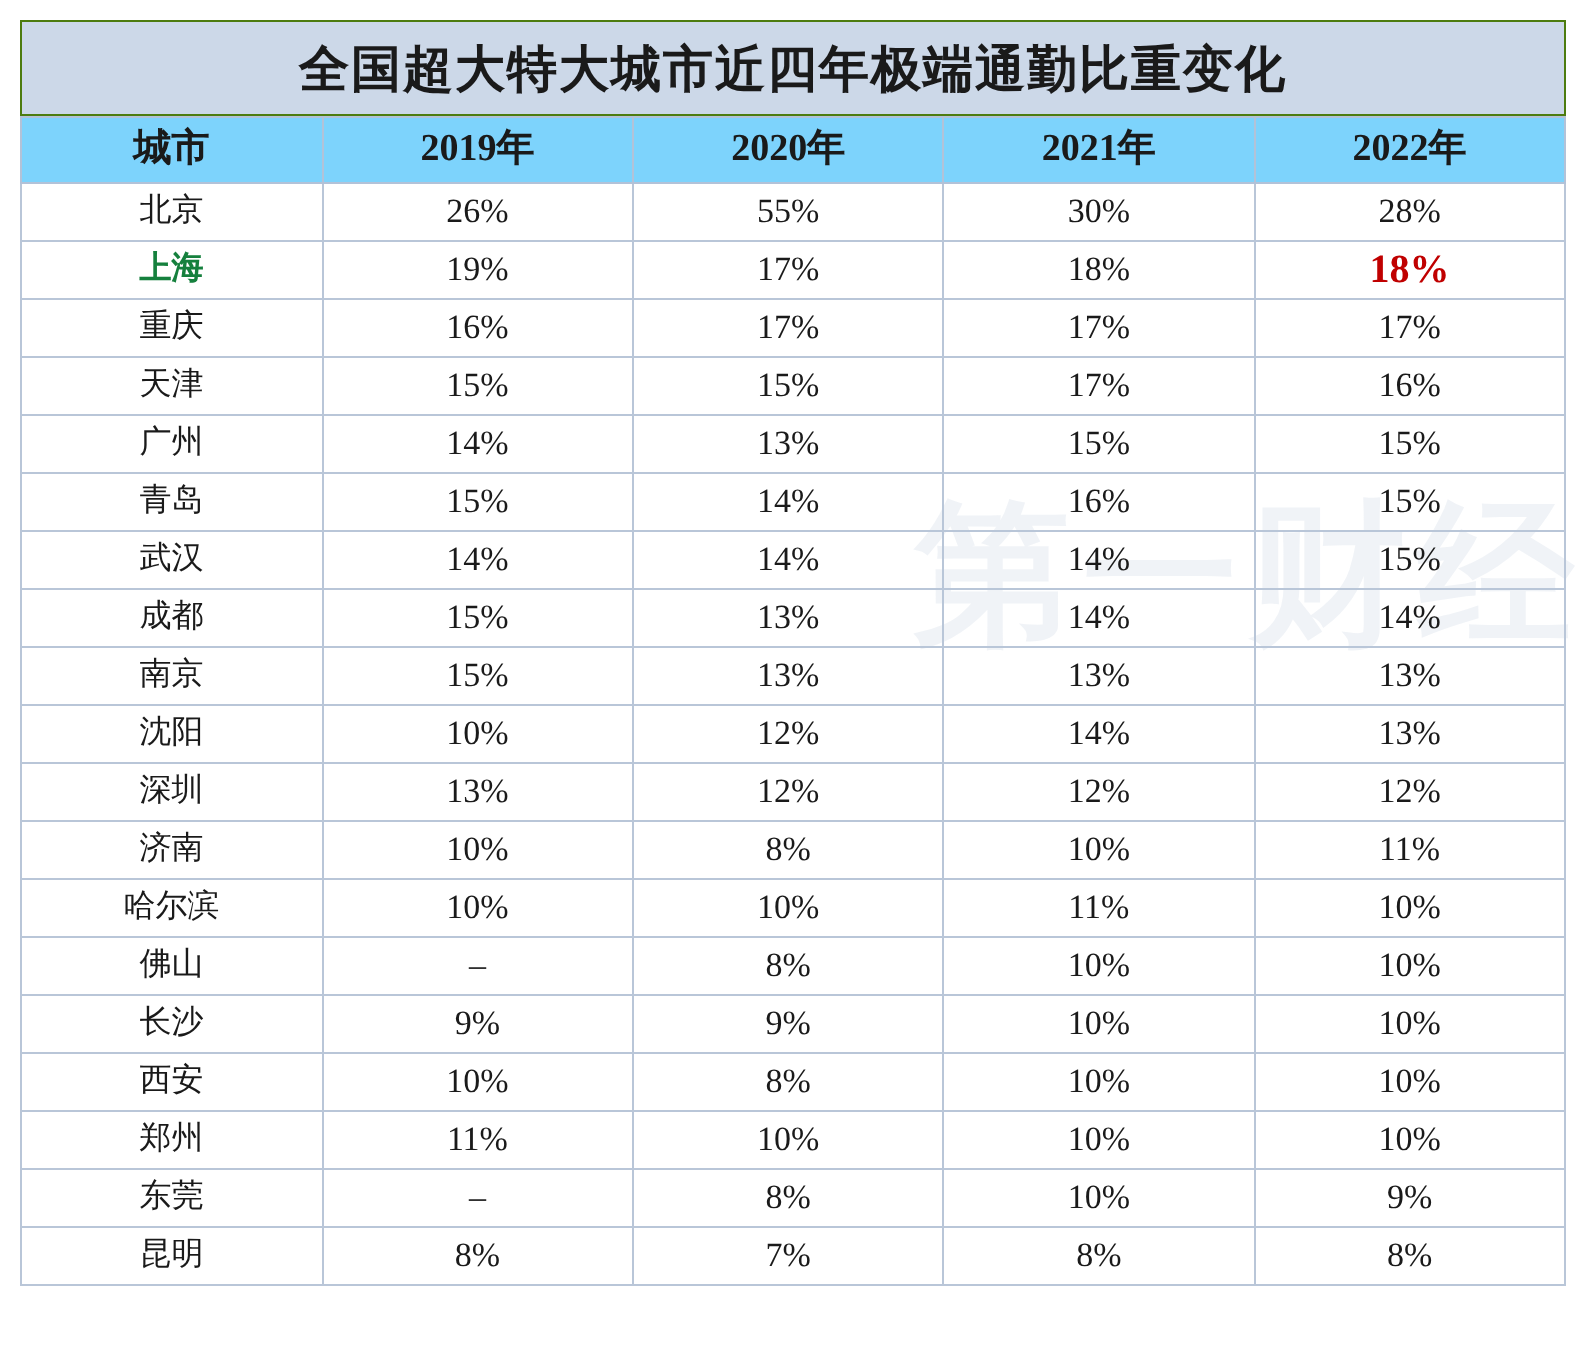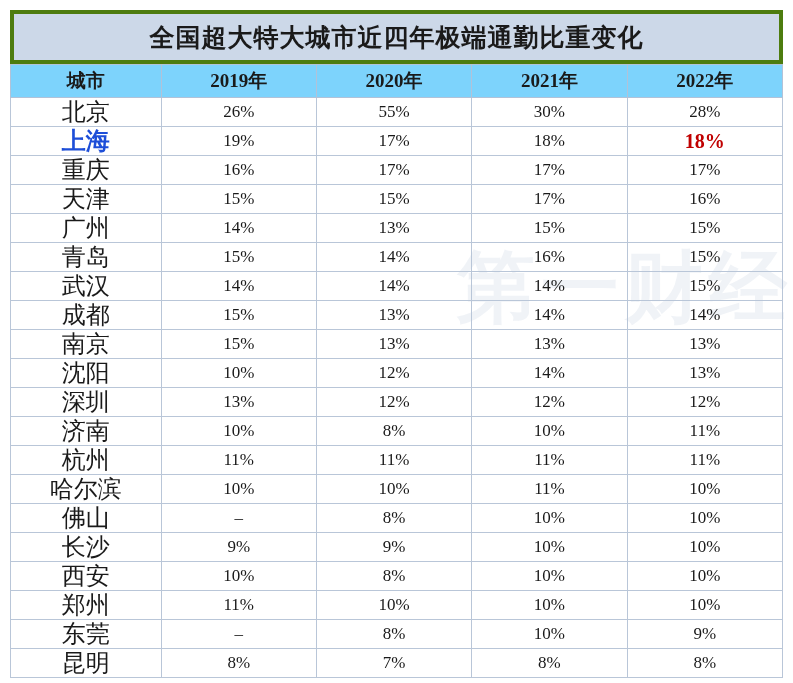--- a/index.html
+++ b/index.html
@@ -33,21 +33,21 @@
     color: rgba(180, 195, 215, 0.20);
     letter-spacing: 6px;
     pointer-events: none;
     user-select: none;
     font-family: "Liberation Serif", "DejaVu Serif", serif;
     z-index: 5;
   }
   .title-bar {
     height: 46px;
     background: #ccd8e8;
-    border: 4px solid #4d7c0f;
+    border: 1px solid #4d7c0f;
     display: flex;
     align-items: center;
     justify-content: center;
   }
   .title-bar .title-text {
     font-size: 25px;
     font-weight: bold;
     color: #1a1a1a;
     letter-spacing: 1px;
   }
@@ -70,24 +70,24 @@
   }
   table.data thead th {
     background: #7dd3fc;
     font-size: 19px;
     font-weight: bold;
     height: 32px;
     line-height: 32px;
     border-color: #b2c2d8;
   }
   table.data tbody td.city {
-    font-size: 24px;
+    font-size: 16px;
   }
   table.data tbody tr.highlight td.city {
-    color: #1d4ed8;
+    color: #15803d;
     font-weight: bold;
   }
   table.data tbody tr.highlight td.last {
     color: #c00000;
     font-weight: bold;
     font-size: 20px;
   }
   .col-city { width: 19.5%; }
   .col-yr { width: 20.125%; }
 </style>
@@ -198,27 +198,20 @@
           <td class="last">12%</td>
         </tr>
         <tr>
           <td class="city">济南</td>
           <td>10%</td>
           <td>8%</td>
           <td>10%</td>
           <td class="last">11%</td>
         </tr>
         <tr>
-          <td class="city">杭州</td>
-          <td>11%</td>
-          <td>11%</td>
-          <td>11%</td>
-          <td class="last">11%</td>
-        </tr>
-        <tr>
           <td class="city">哈尔滨</td>
           <td>10%</td>
           <td>10%</td>
           <td>11%</td>
           <td class="last">10%</td>
         </tr>
         <tr>
           <td class="city">佛山</td>
           <td>–</td>
           <td>8%</td>

